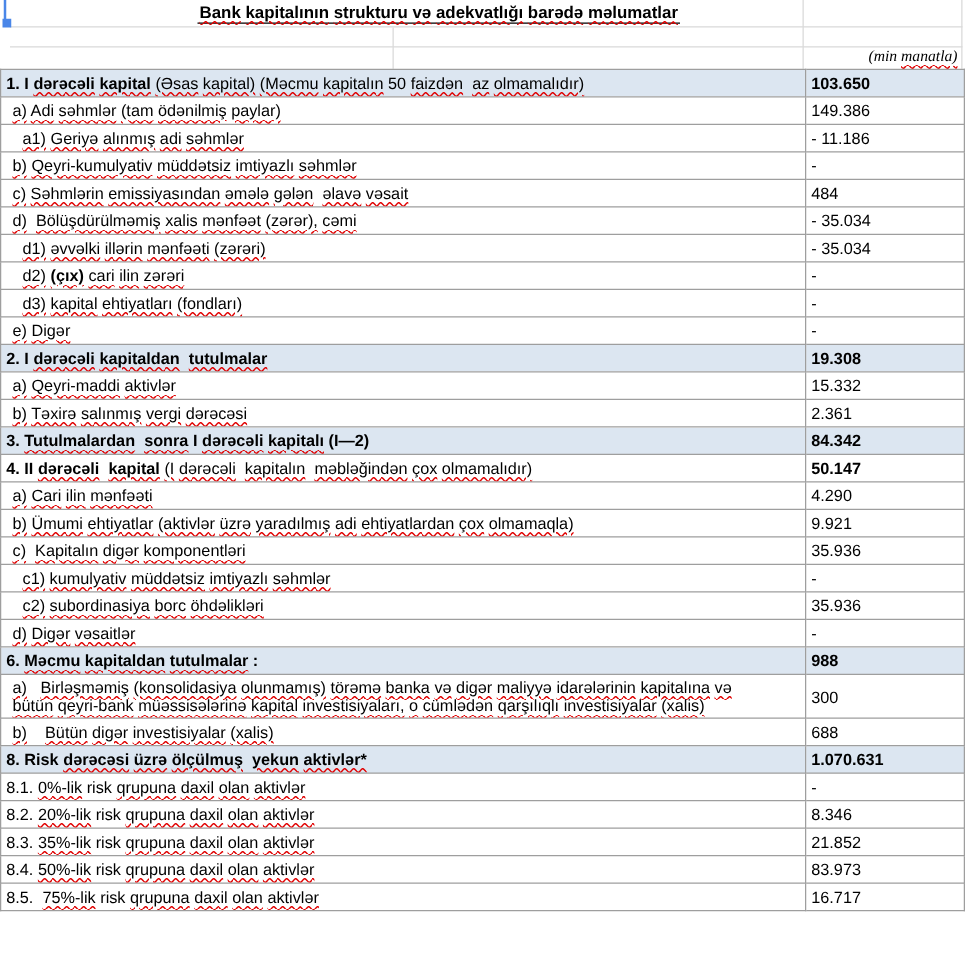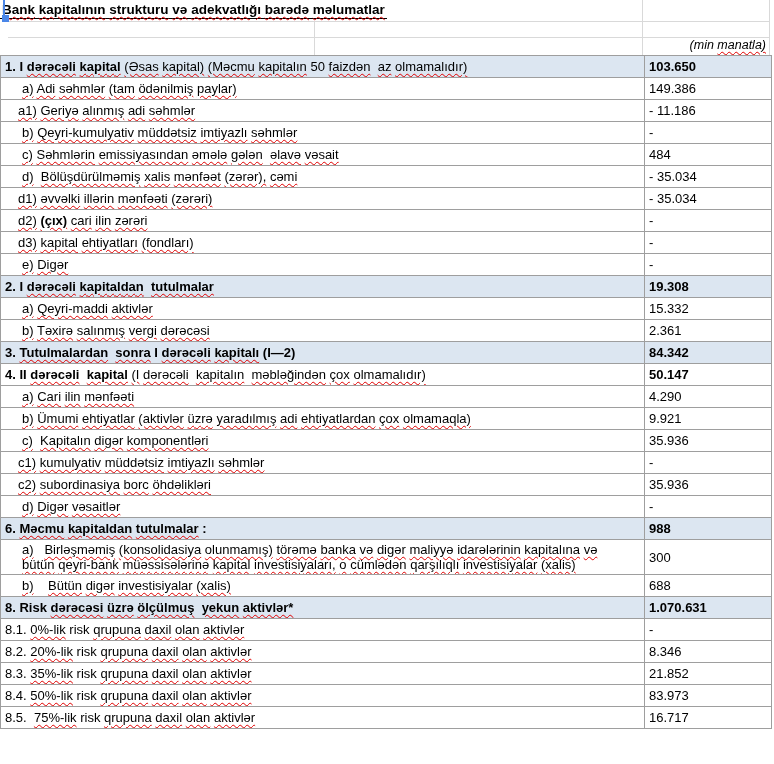--- a/index.html
+++ b/index.html
@@ -10,28 +10,28 @@
     width:774px;height:764px;overflow:hidden;position:relative;background:#fff;
     font-family:"Liberation Sans","DejaVu Sans",sans-serif;color:#000;
     -webkit-font-smoothing:antialiased;
   }
   .sq{
     text-decoration-line:underline;text-decoration-style:wavy;
     text-decoration-color:var(--sq);text-decoration-thickness:1px;text-underline-offset:2px;
   }
   .b{font-weight:bold}
   
-  .title-row{position:absolute;top:0;left:0;width:702px;height:21px;}
+  .title-row{position:absolute;top:0;left:0;width:702px;height:21px;text-align:center}
   .title-inner{
     display:inline-block;font-size:13.5px;font-weight:bold;margin-top:2px;
     border-bottom:1.5px solid #000;padding:0 2px 1px 2px;
   }
   .unit-row{
     position:absolute;top:37px;left:0;width:766px;height:18px;line-height:17px;
-    text-align:right;font-style:italic;font-size:12.5px;padding-right:4px;
+    text-align:right;font-style:italic;font-size:12.5px;padding-right:4px;font-family:Liberation Serif, serif;
   }
   
   .gl{position:absolute;background:var(--grid)}
   .gl-h1{left:8px;top:21px;width:762px;height:1px}
   .gl-h2{left:8px;top:37px;width:762px;height:1px}
   .gl-v1{left:314px;top:22px;width:1px;height:33px}
   .gl-v2{left:642px;top:0;width:1px;height:55px}
   .gl-v3{left:769px;top:0;width:1px;height:55px}
   
   .sel-line{position:absolute;left:3px;top:0;width:2px;height:16px;background:var(--sel);z-index:5}
@@ -45,21 +45,21 @@
   .tbl td{
     border:1px solid var(--bord);
     font-size:13px;vertical-align:middle;padding:1px 4px;
     overflow:hidden;
   }
   .tbl tr{height:22px}
   .tbl tr.tall{height:20px}
   .tbl tr.tall td.lbl{line-height:15px;padding-right:26px;padding-top:2px;padding-bottom:2px}
   td.lbl{text-align:left}
   td.lbl.i0{padding-left:4px}
-  td.lbl.i1{padding-left:21px}
+  td.lbl.i1{padding-left:9px}
   td.lbl.i2{padding-left:17px}
   td.val{text-align:left}
   .hl{background:var(--hl)}
 </style>
 </head>
 <body>
 
 <div class="sel-line"></div>
 <div class="sel-handle"></div>
 

